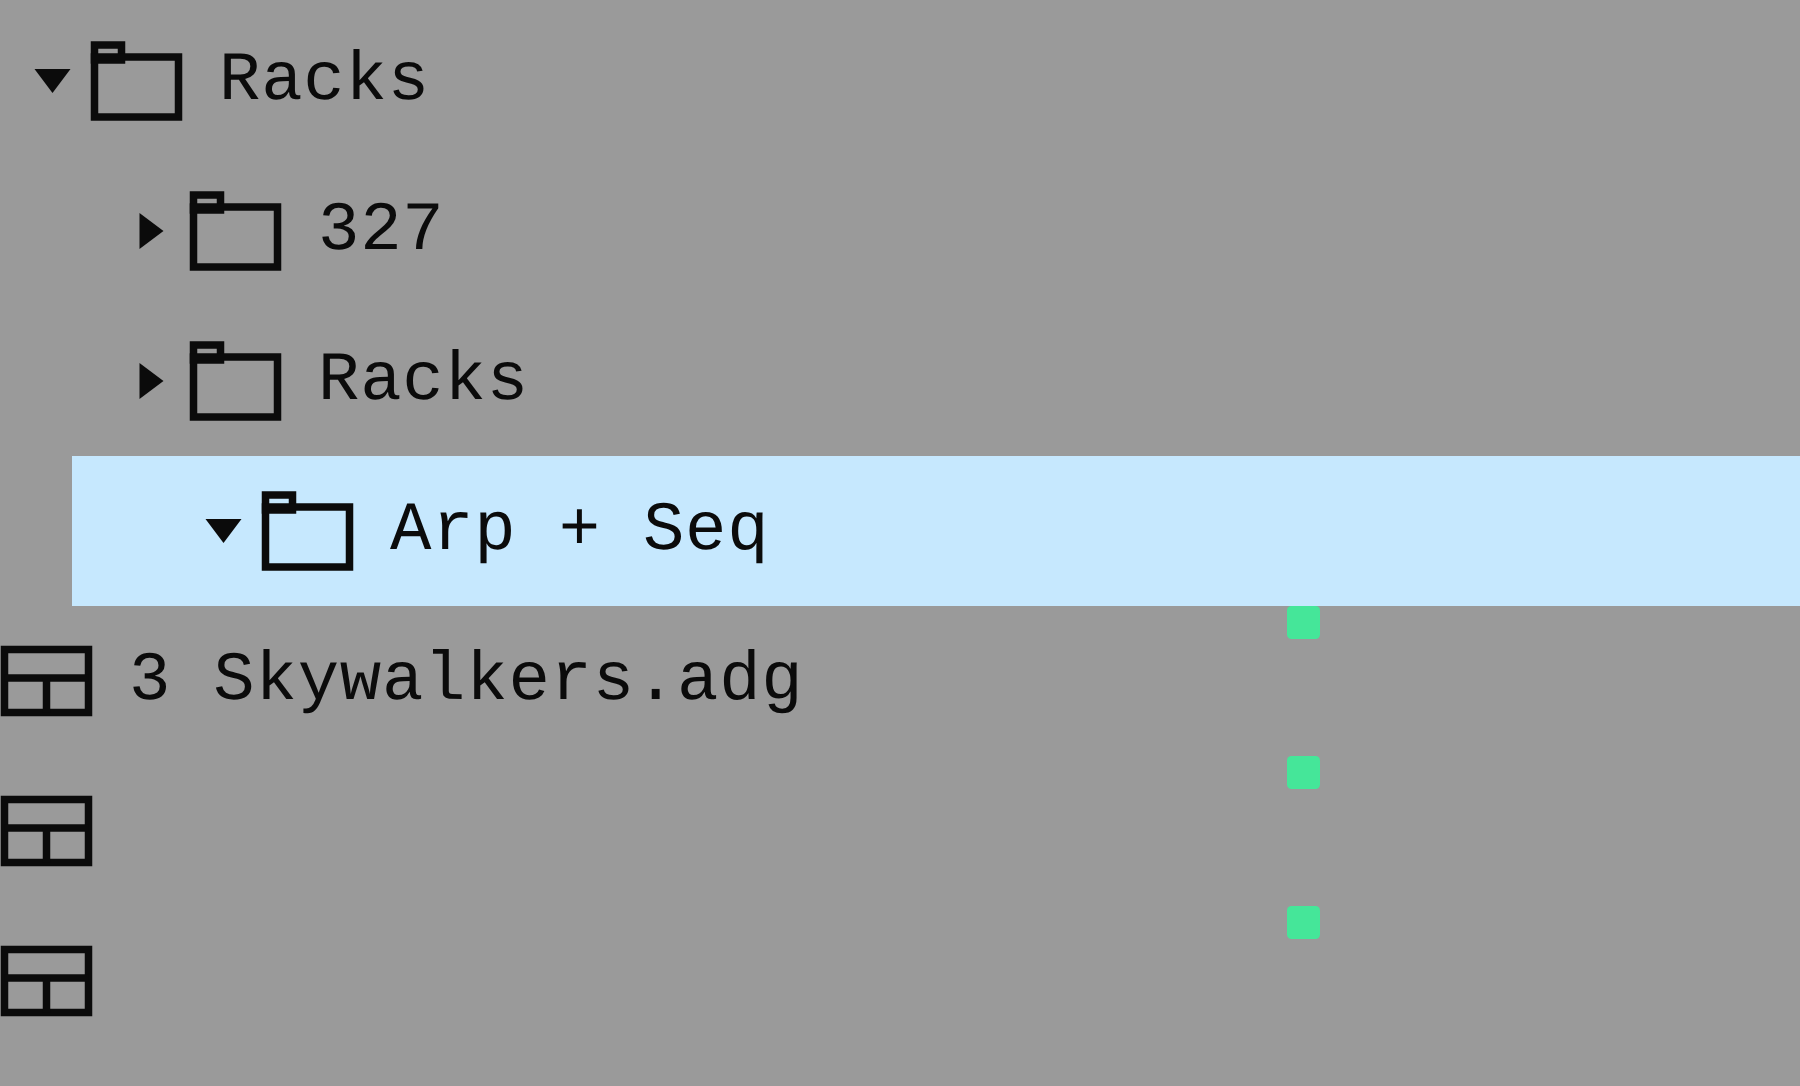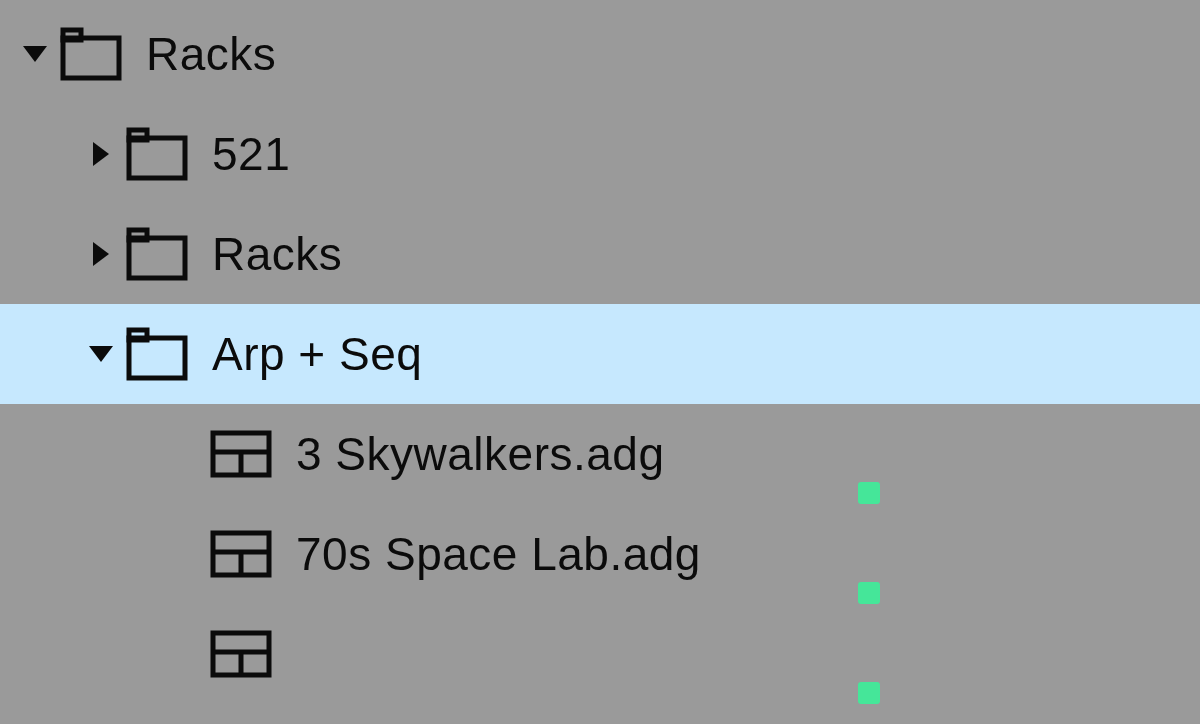--- a/index.html
+++ b/index.html
@@ -14,41 +14,43 @@
     overflow: hidden;
     letter-spacing: 0.5px;
   }
 
   .tree {
     padding-top: 4px;
   }
 
   .row {
     display: flex;
-    align-items: flex-end;
+    align-items: flex-start;
     height: 100px;
     box-sizing: border-box;
     padding-right: 20px;
     user-select: none;
+    font-family: Liberation Mono, monospace;
   }
 
   
   .row[data-level="0"] .content { padding-left: 20px; }
   .row[data-level="1"] .content { padding-left: 86px; }
-  .row[data-level="2"] .content { padding-left: 210px; }
+  .row[data-level="2"] .content { }
 
   .content {
     display: flex;
     align-items: center;
     flex: 1 1 auto;
     height: 100%;
   }
 
   .row.selected {
     background: #c6e8fe;
+    margin-left: 48px;
   }
 
   
   .disclosure {
     width: 30px;
     height: 30px;
     display: flex;
     align-items: center;
     justify-content: center;
     margin-right: 10px;
@@ -117,21 +119,21 @@
         <svg width="28" height="28" viewBox="0 0 28 28">
             <polygon points="6,2 6,26 22,14" fill="#0b0b0b"></polygon>
           </svg>
       </span>
       <span class="folder-icon">
         <svg width="62" height="54" viewBox="0 0 62 54">
           <rect x="3" y="3" width="18" height="10" fill="none" stroke="#0b0b0b" stroke-width="5"></rect>
           <rect x="3" y="11" width="56" height="40" fill="none" stroke="#0b0b0b" stroke-width="5"></rect>
         </svg>
       </span>
-      <span class="label">521</span>
+      <span class="label">327</span>
     </div>
   </div>
 
   <div class="row" data-level="1">
     <div class="content">
       <span class="disclosure">
         <svg width="28" height="28" viewBox="0 0 28 28">
             <polygon points="6,2 6,26 22,14" fill="#0b0b0b"></polygon>
           </svg>
       </span>
@@ -180,21 +182,20 @@
   <div class="row" data-level="2">
     <div class="content">
       <span class="disclosure no-disclosure"></span>
       <span class="preset-icon">
         <svg width="62" height="48" viewBox="0 0 62 48">
           <rect x="3" y="3" width="56" height="42" fill="none" stroke="#0b0b0b" stroke-width="5"></rect>
           <line x1="3" y1="22" x2="59" y2="22" stroke="#0b0b0b" stroke-width="5"></line>
           <line x1="31" y1="22" x2="31" y2="45" stroke="#0b0b0b" stroke-width="5"></line>
         </svg>
       </span>
-      <span class="label">70s Space Lab.adg</span>
     </div>
     <span class="status-dot"></span>
   </div>
 
   <div class="row" data-level="2">
     <div class="content">
       <span class="disclosure no-disclosure"></span>
       <span class="preset-icon">
         <svg width="62" height="48" viewBox="0 0 62 48">
           <rect x="3" y="3" width="56" height="42" fill="none" stroke="#0b0b0b" stroke-width="5"></rect>

